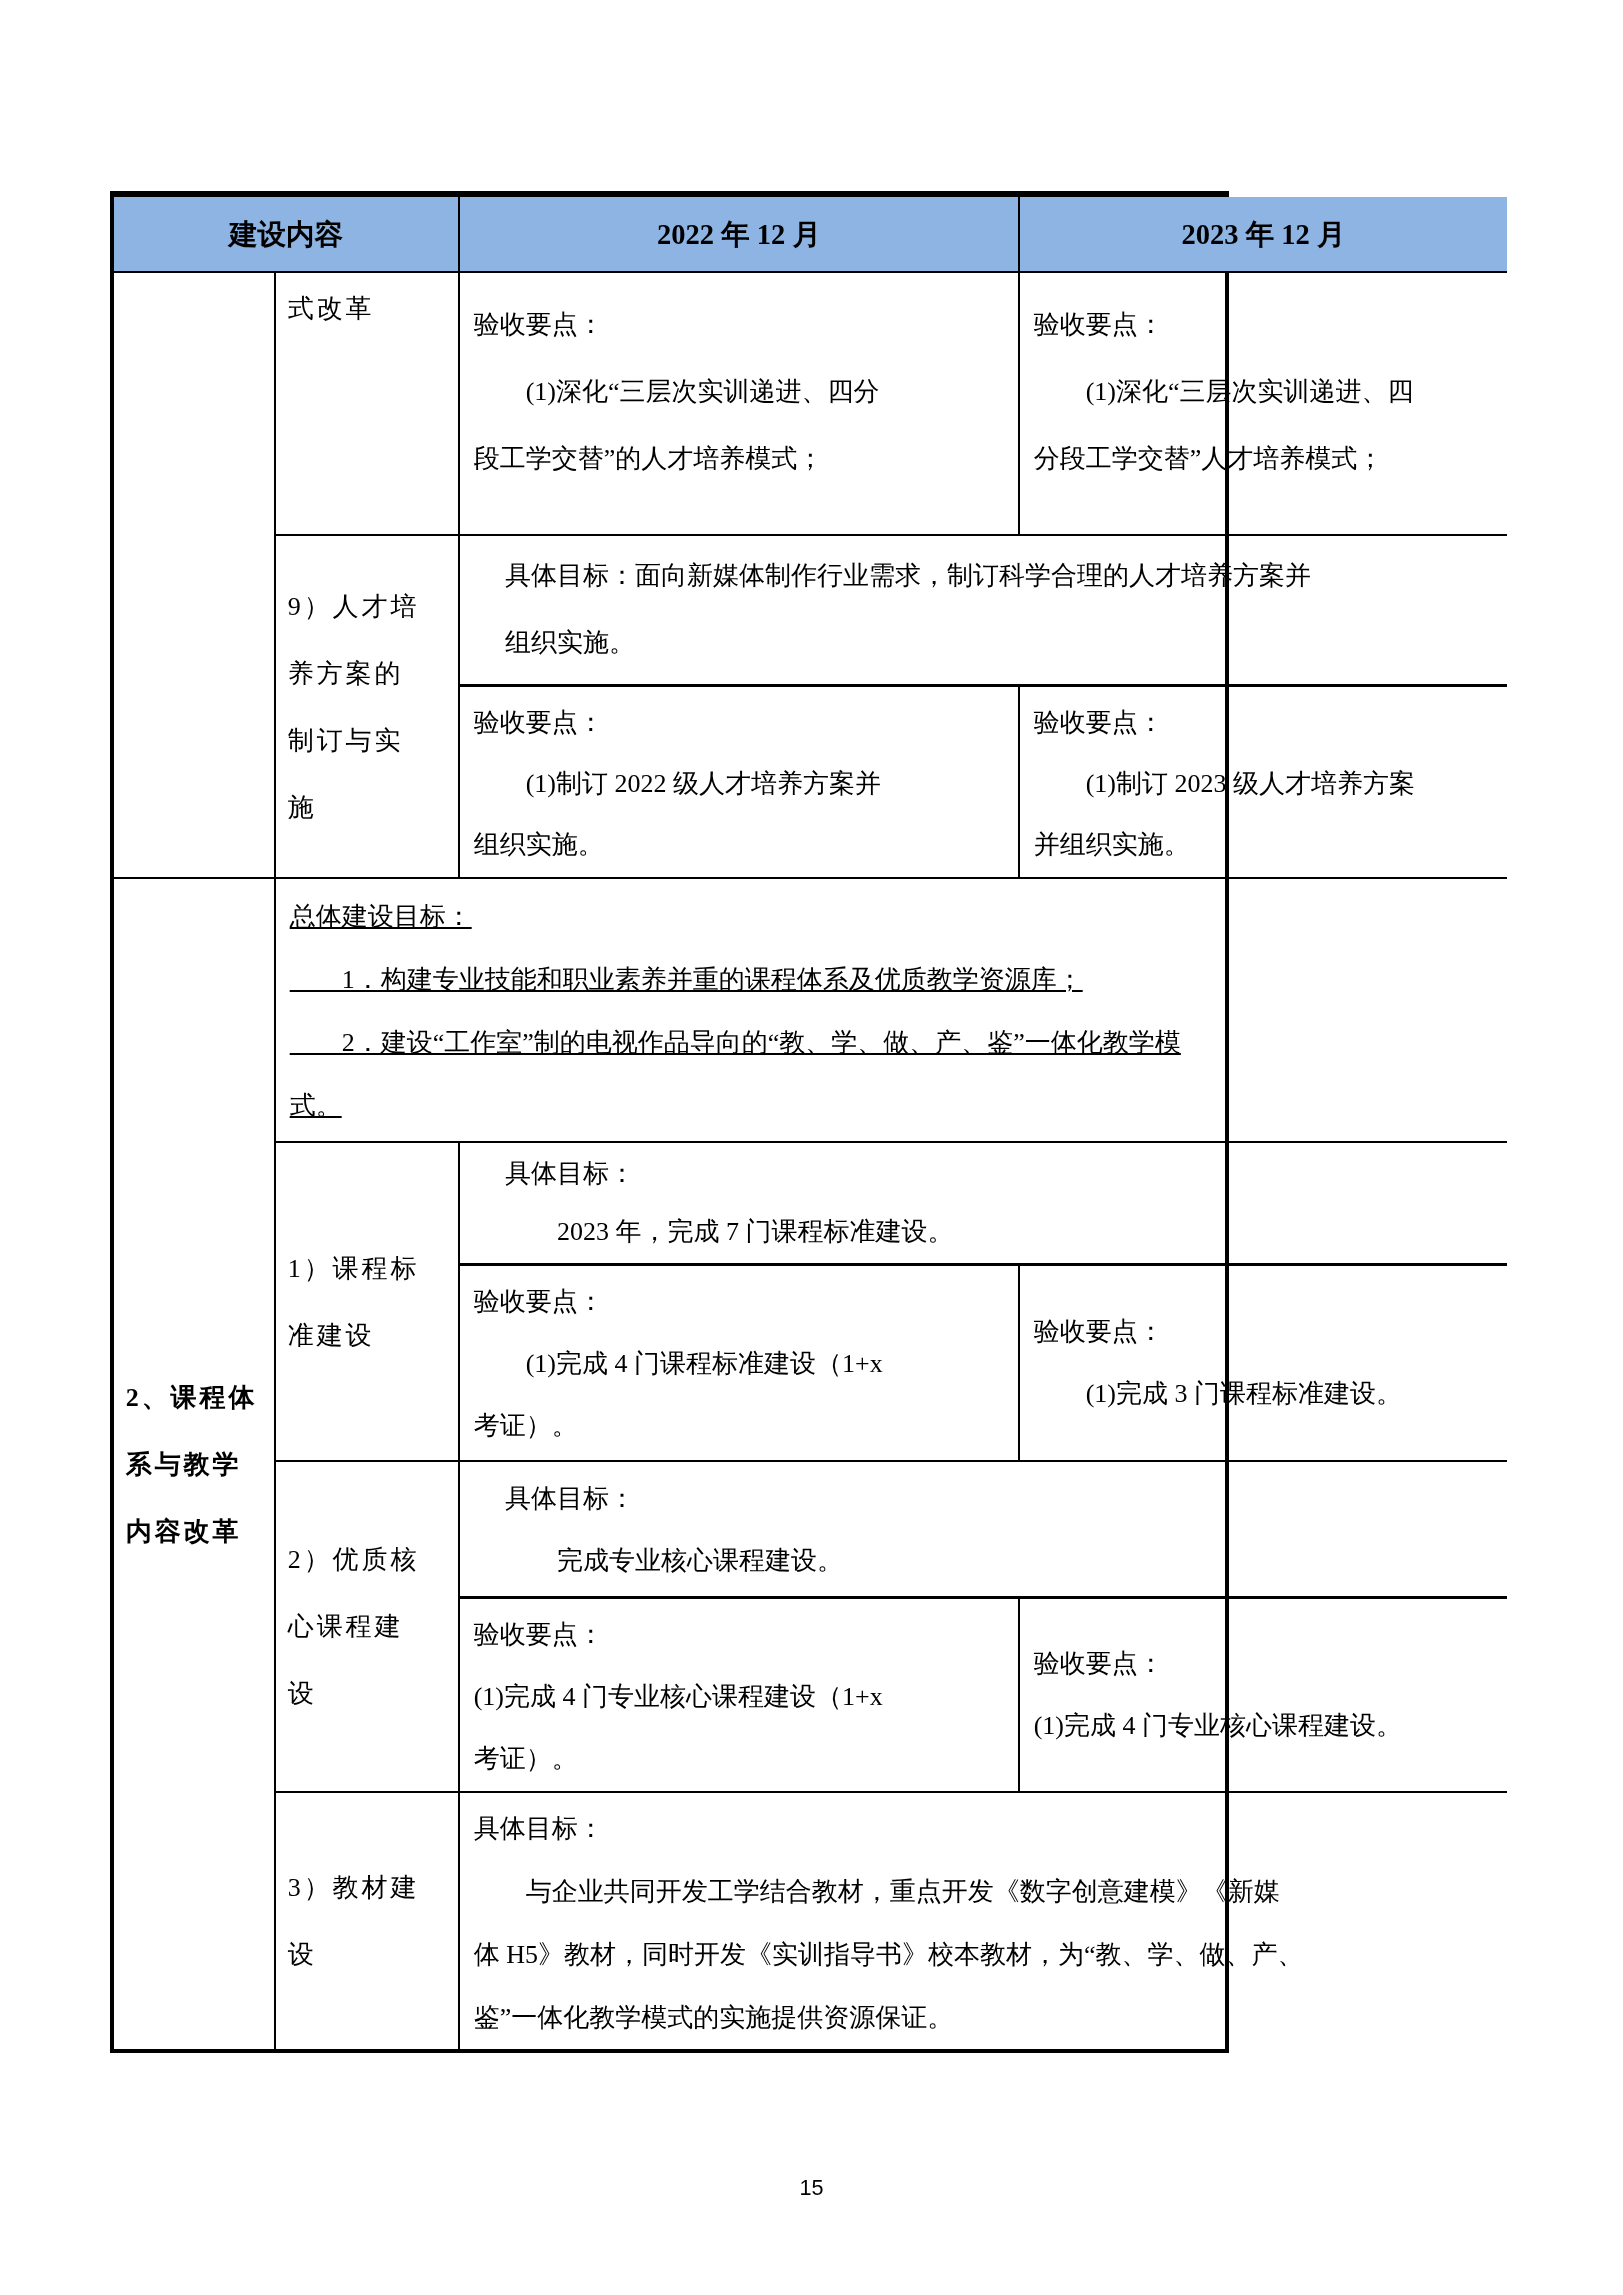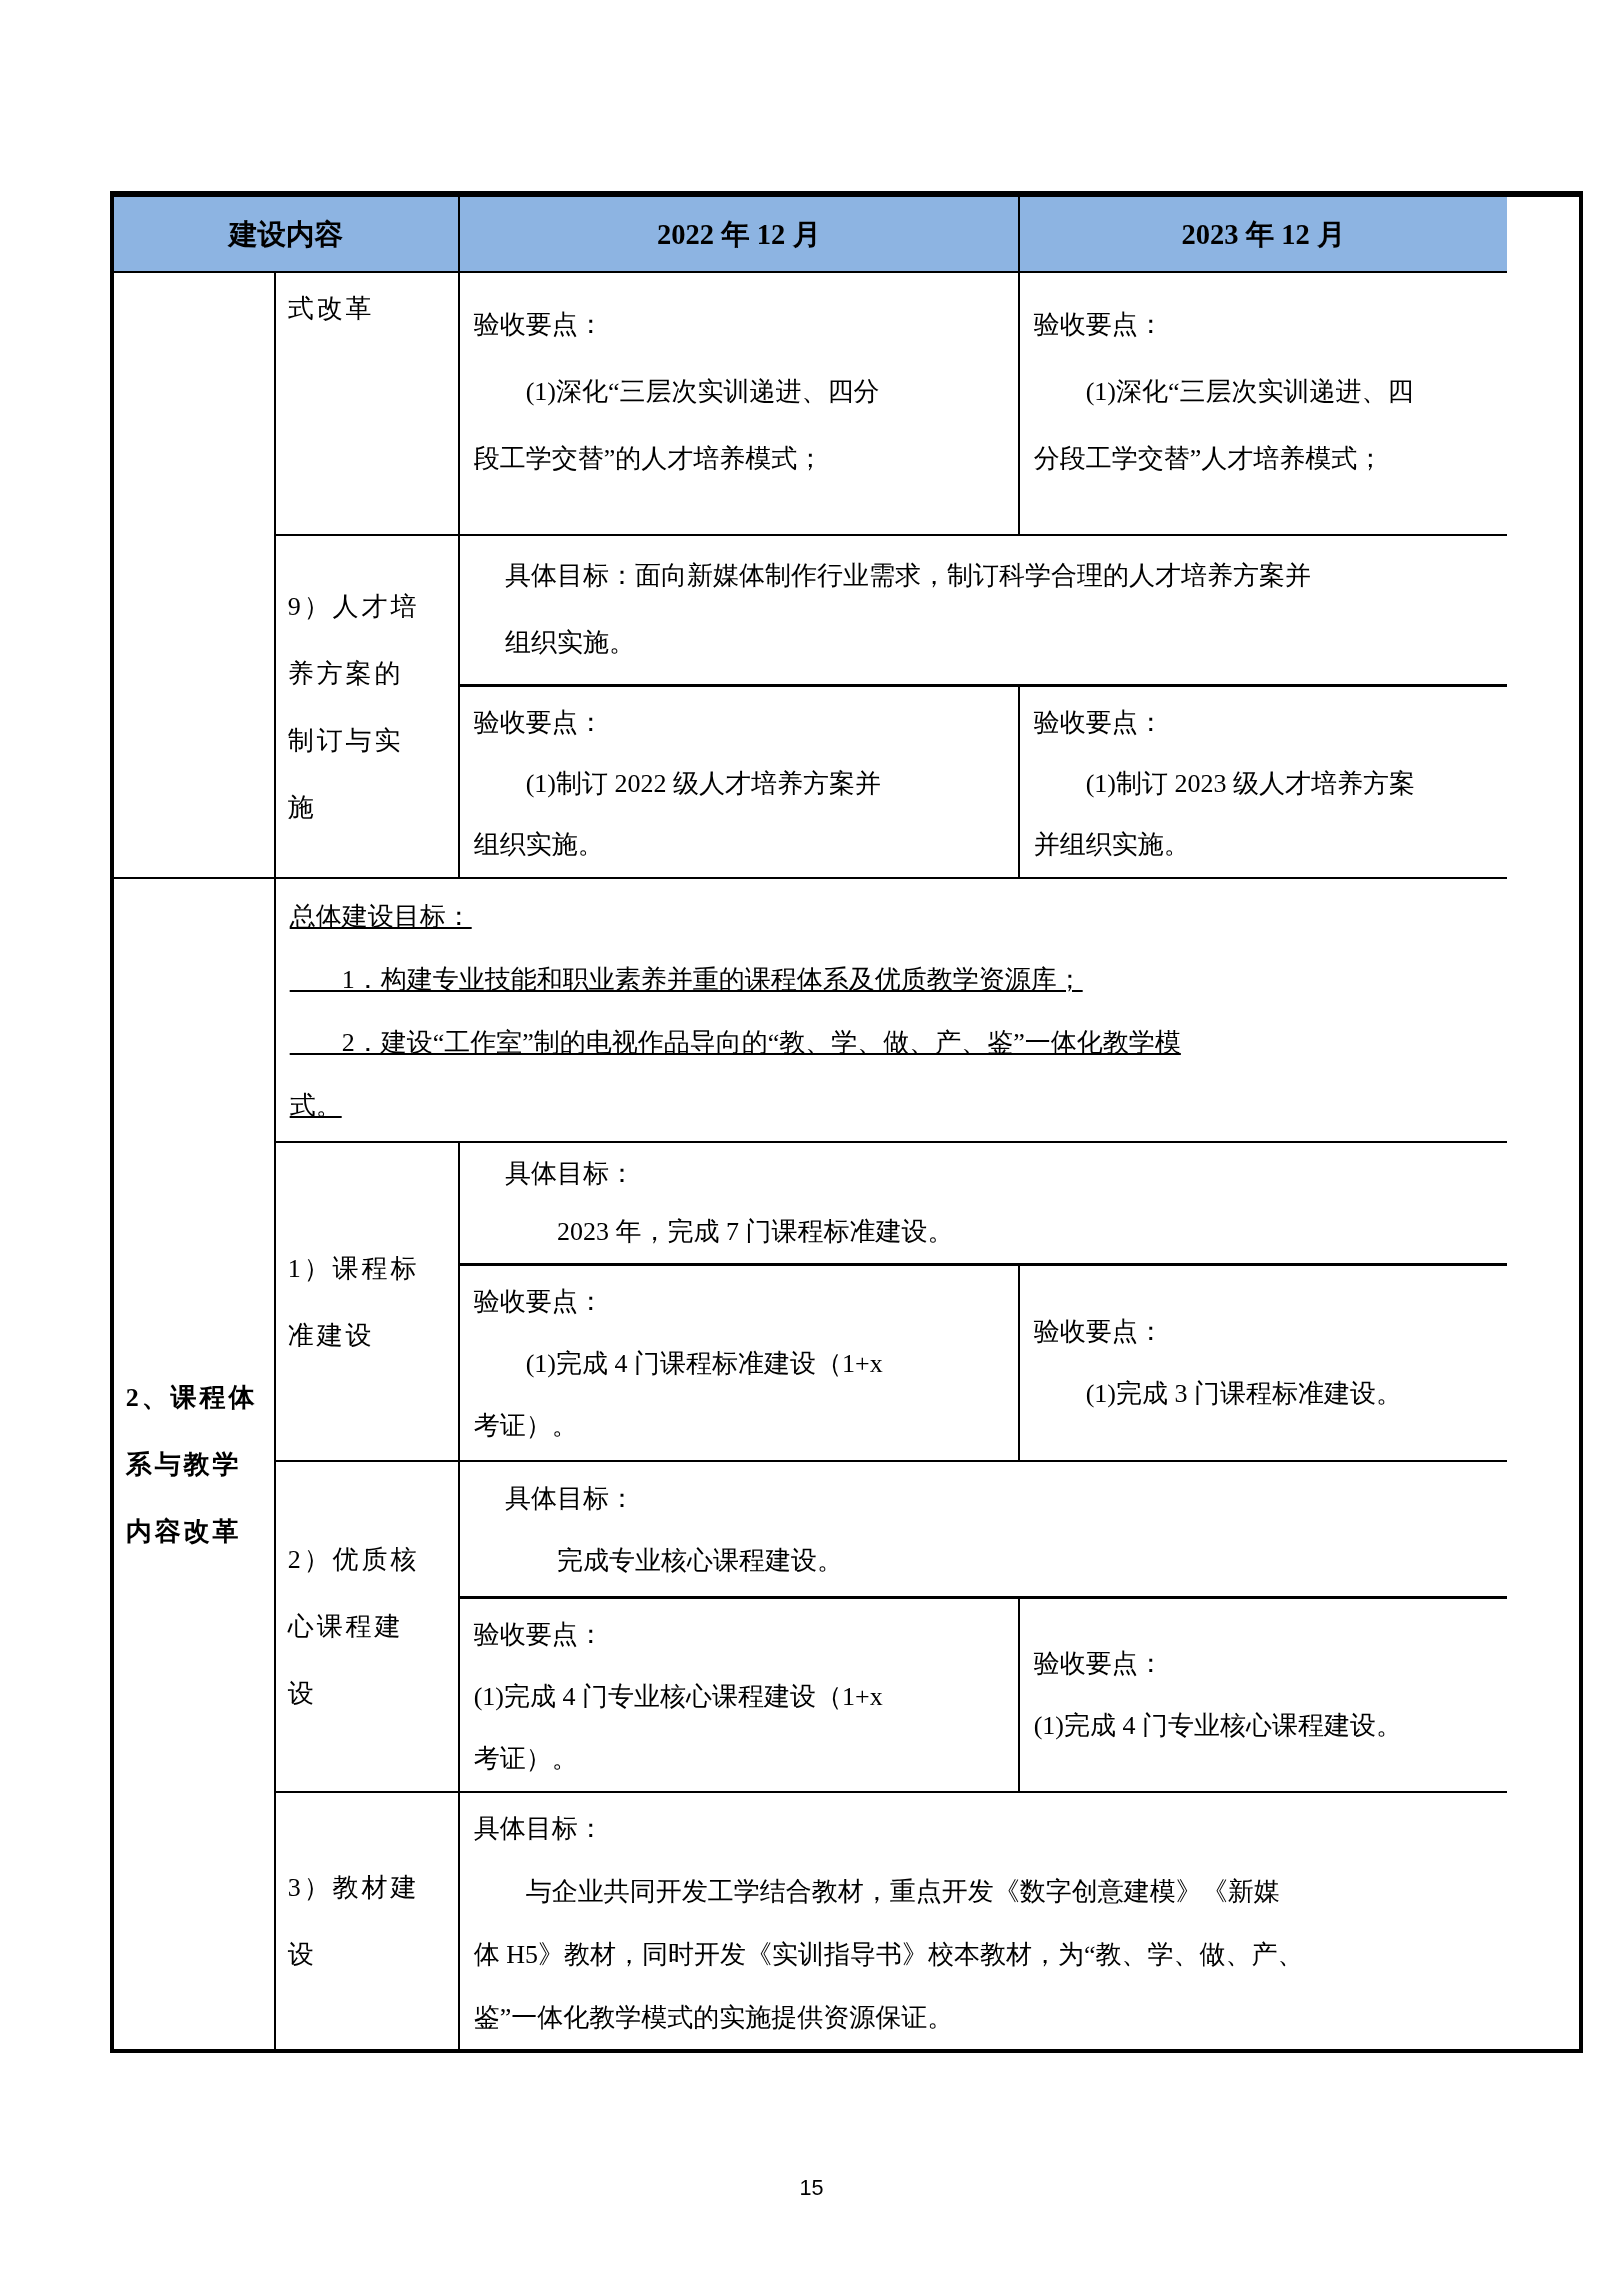--- a/index.html
+++ b/index.html
@@ -6,21 +6,21 @@
   .page{
     position:relative;
     width:1623px;height:2295px;
     background:#ffffff;
     font-family:"Liberation Serif","DejaVu Serif",serif;
     color:#000;
     overflow:hidden;
   }
   .doc-table{
     position:absolute;left:110px;top:191px;
-    width:1473px;height:1862px;
+    width:1119px;height:1862px;
     box-sizing:border-box;
     border:4.4px solid #000;
     border-top-width:6.4px;
     display:grid;
     grid-template-columns:162px 184px 560px 487px;
     grid-template-rows:76px 263px 151px 192px 264px 123px 196px 137px 194px 256px;
     background:#fff;
   }
   .cell{
     box-sizing:border-box;

